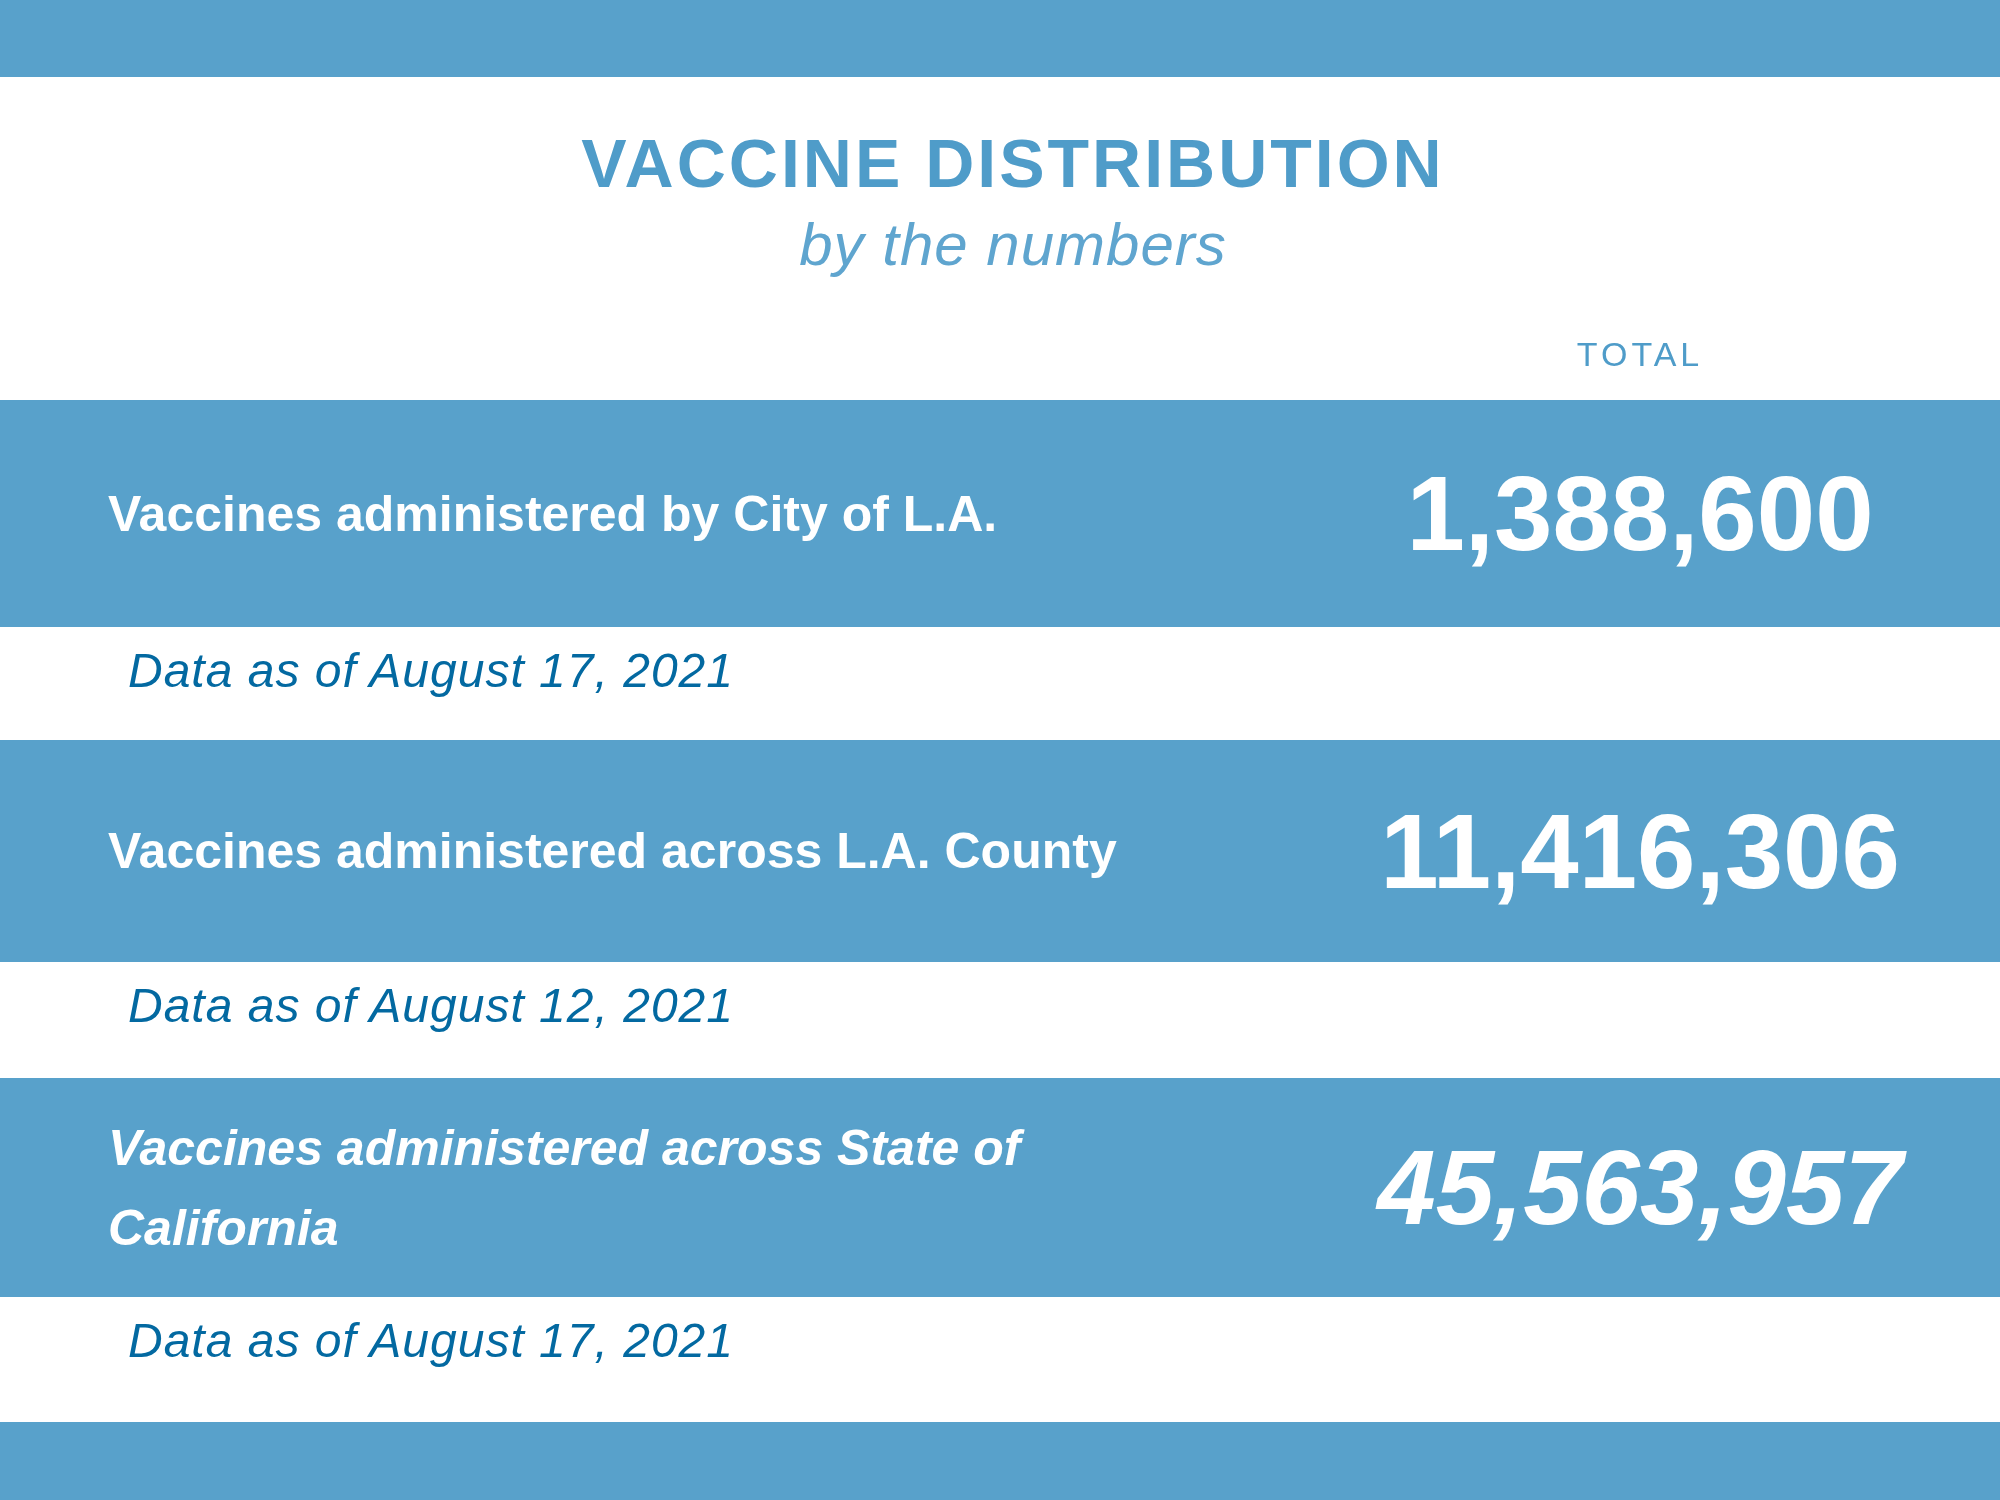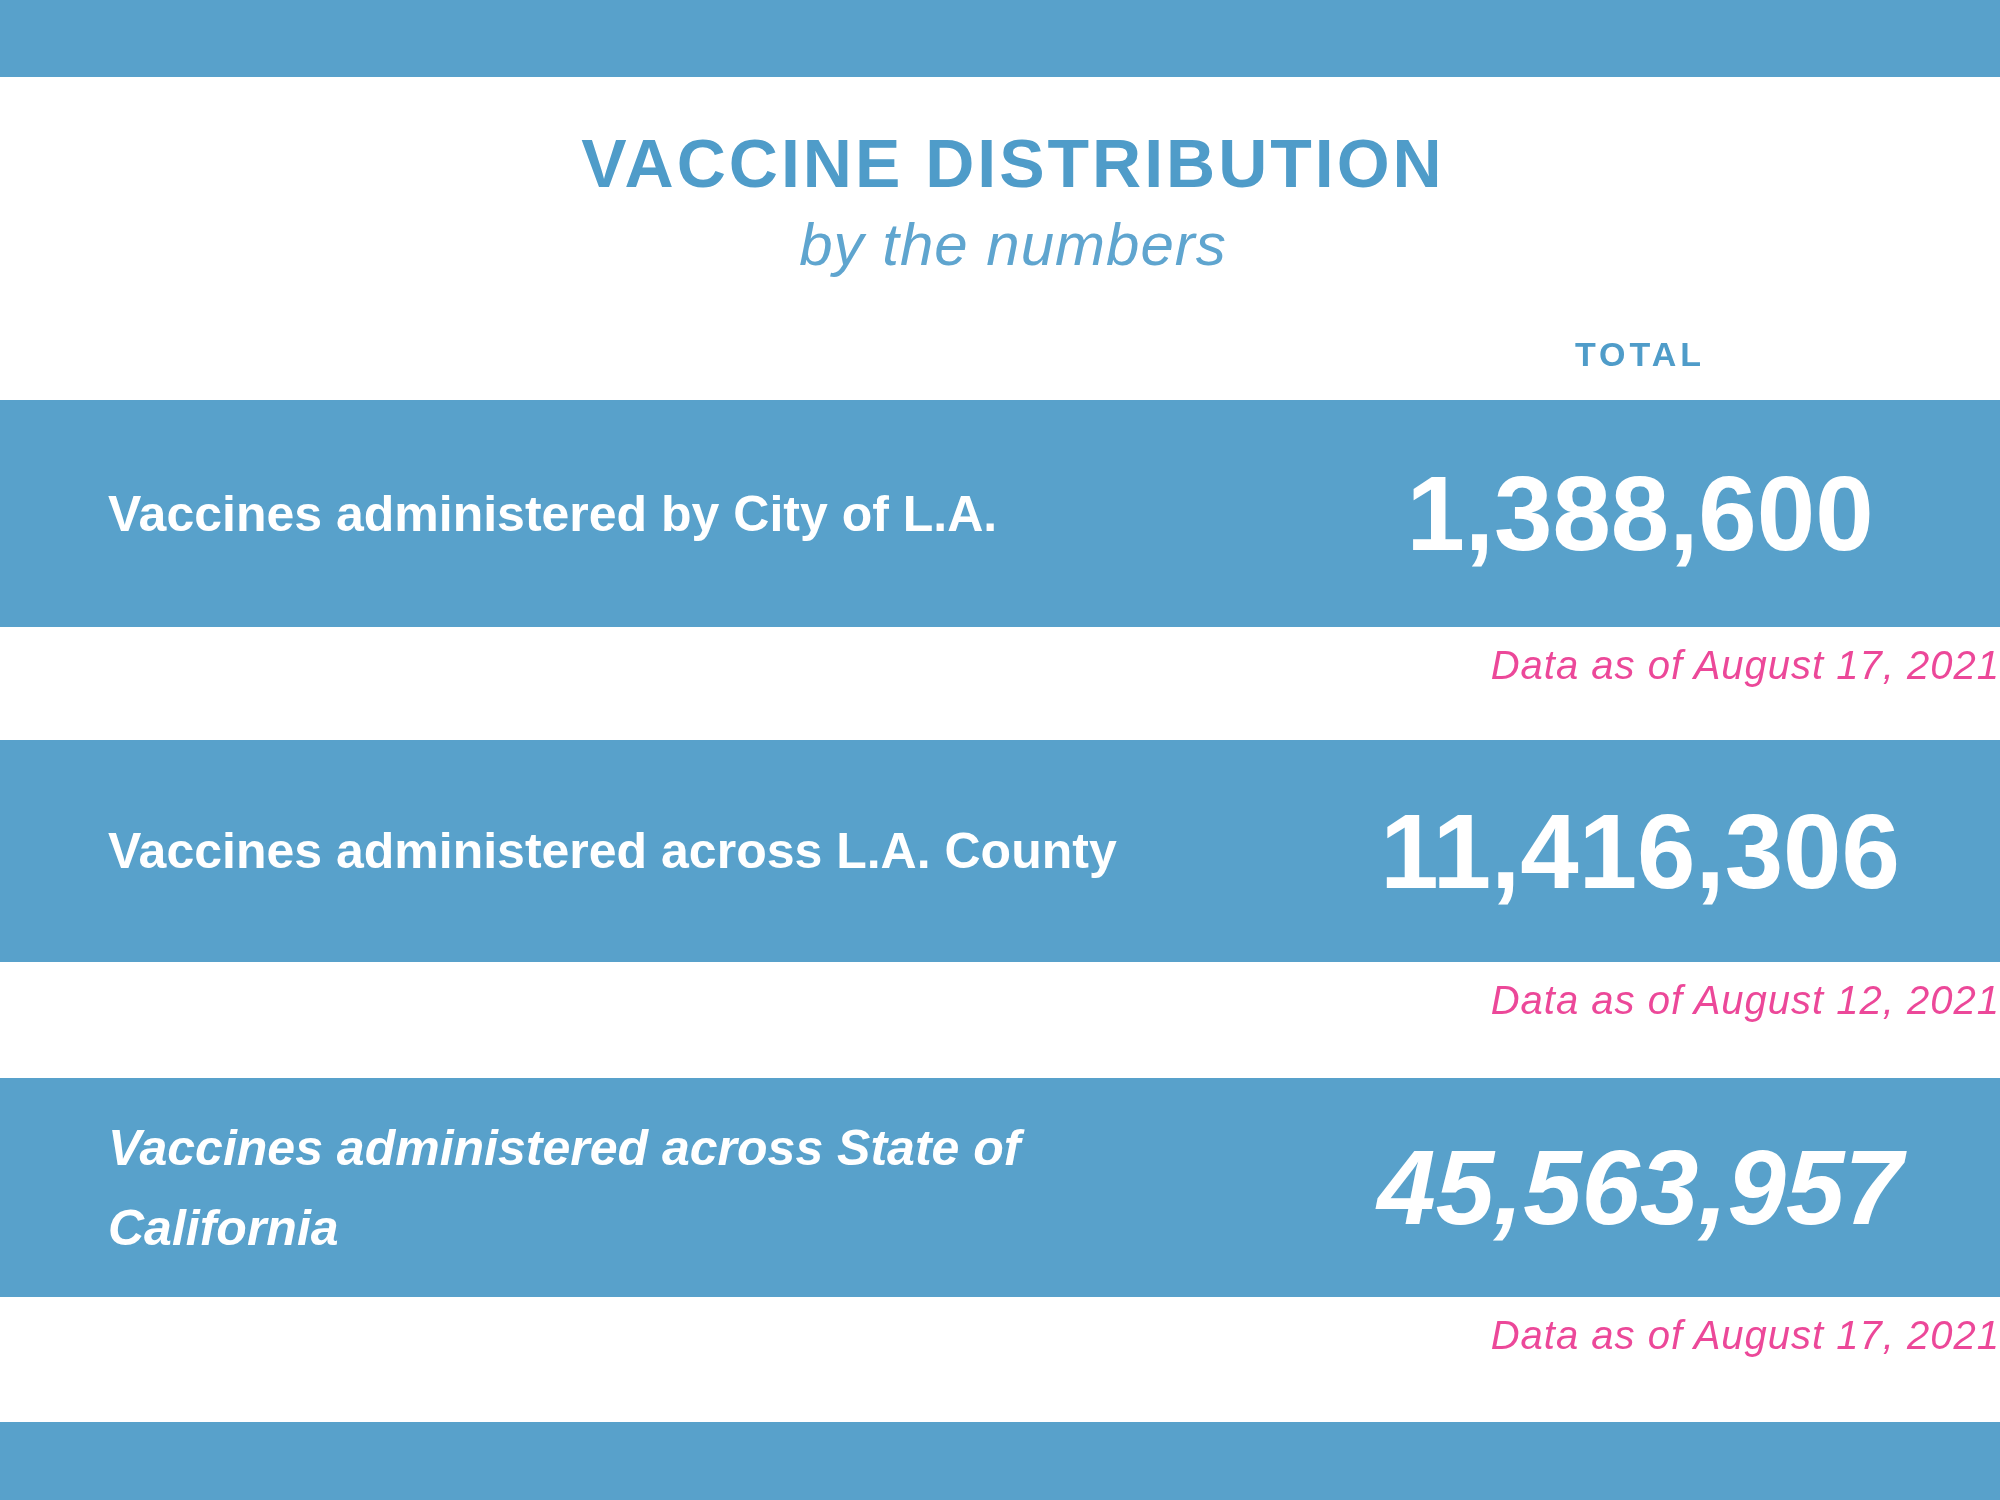--- a/index.html
+++ b/index.html
@@ -44,21 +44,21 @@
   .total-header-row {
     margin-top: auto;
     margin-bottom: 26px;
     align-self: flex-end;
     width: 600px;
     margin-right: 60px;
     text-align: center;
   }
   .total-header {
     font-size: 34px;
-    font-weight: bold;
+    font-weight: normal;
     letter-spacing: 4px;
     color: #4F9CC9;
   }
 
   .band {
     background: #58A1CB;
     display: flex;
     align-items: center;
     justify-content: space-between;
     padding-left: 108px;
@@ -83,25 +83,24 @@
     color: #ffffff;
     line-height: 1;
     white-space: nowrap;
   }
 
   .note-area { padding: 16px 0 0 128px; }
   .note-area-1 { height: 113px; }
   .note-area-2 { height: 116px; }
   .note-area-3 { height: 125px; }
   .note {
-    font-size: 40px;
+    font-size: 48px;
     font-style: italic;
-    color: #ec4899;
+    color: #0369a1;
     letter-spacing: 1px;
-    text-align: right;
   }
 </style>
 </head>
 <body>
 
 <div class="page">
 
   <div class="strip-top"></div>
 
   <div class="header">

